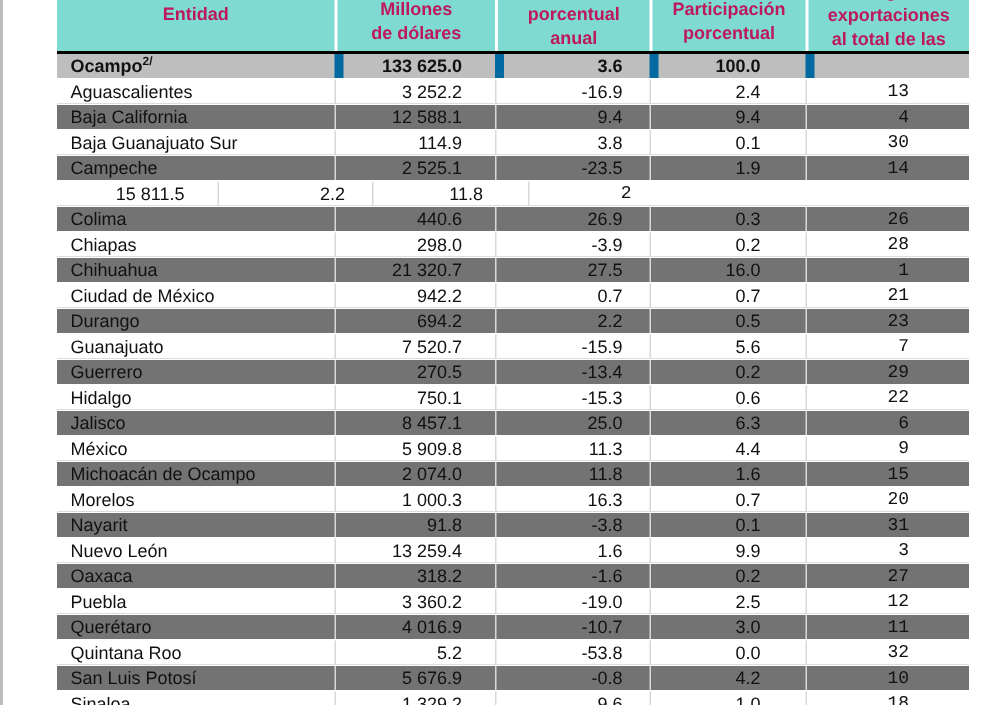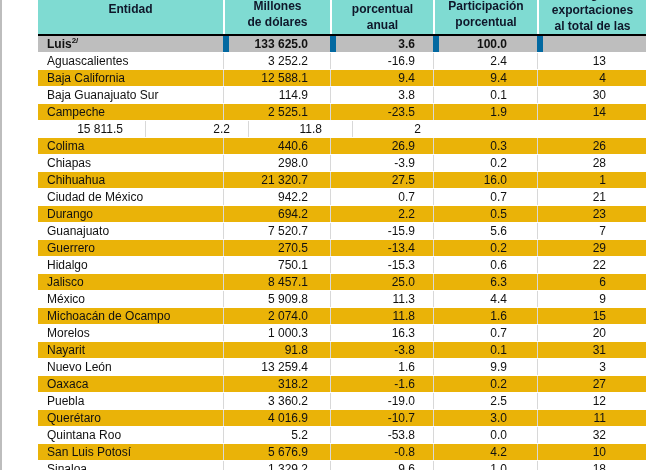--- a/index.html
+++ b/index.html
@@ -19,51 +19,51 @@
   }
   
   .thead {
     display:flex; height:34px; overflow:hidden;
     background:#7fdbd2;
     border-bottom:2px solid #000000;
   }
   .hcell {
     box-sizing:border-box; overflow:hidden;
     text-align:center; font-weight:bold; font-size:12px; line-height:16px;
-    color:#0f172a;
+    color:#be185d;
   }
   .hcell + .hcell { border-left:2px solid #ffffff; }
   .hc0 { width:185px; }
   .hc1 { width:107px; }
   .hc2 { width:103px; }
   .hc3 { width:104px; }
   .hc4 { width:109px; }
   .hc0 .hlines { margin-top:1px; }
   .hc1 .hlines { margin-top:-2px; }
   .hc2 .hlines { margin-top:1px; }
   .hc3 .hlines { margin-top:-2px; }
   .hc4 .hlines { margin-top:-14px; } 
   
   .row, .total-row { display:flex; height:16px; }
   .total-row {
     background:#bebebe; font-weight:bold;
   }
   .row { border-top:1px solid #ffffff; background:#ffffff; }
-  .row.alt { background:#eab308;justify-content:space-between; }
+  .row.alt { background:#737373;justify-content:space-between; }
   .cell {
     box-sizing:border-box; overflow:hidden;
     font-size:12px; line-height:16px; white-space:nowrap;
   }
   .cell + .cell { border-left:1px solid #d8d8d8; }
   .total-row .cell + .cell { border-left:6px solid #0369a1; }
   .c0 { width:185px; text-align:left;  padding-left:9px; }
   .c1 { width:107px; text-align:right; padding-right:22px; }
   .c2 { width:103px; text-align:right; padding-right:18px; }
   .c3 { width:104px; text-align:right; padding-right:30px; }
-  .c4 { width:109px; text-align:right; padding-right:40px; }
+  .c4 { width:109px; text-align:right; padding-right:40px;font-family:Liberation Mono, monospace; }
   sup.fn { font-size:8px; font-weight:bold; vertical-align:super; line-height:0; }
 </style>
 </head>
 <body>
 
 <div class="screen">
   <div class="left-edge-line"></div>
 
   <div class="table">
 
@@ -94,21 +94,21 @@
         <div class="hcell hc4">
           <div class="hlines">
             <div>Lugar</div>
             <div>exportaciones</div>
             <div>al total de las</div>
           </div>
         </div>
       </div>
 
     <div class="total-row">
-      <div class="cell c0"><span>Luis</span><sup class="fn">2/</sup></div>
+      <div class="cell c0"><span>Ocampo</span><sup class="fn">2/</sup></div>
       <div class="cell c1">133 625.0</div>
       <div class="cell c2">3.6</div>
       <div class="cell c3">100.0</div>
       <div class="cell c4"></div>
     </div>
 
     <div id="tbody">
         <div class="row">
           <div class="cell c0">Aguascalientes</div>
           <div class="cell c1">3 252.2</div>

